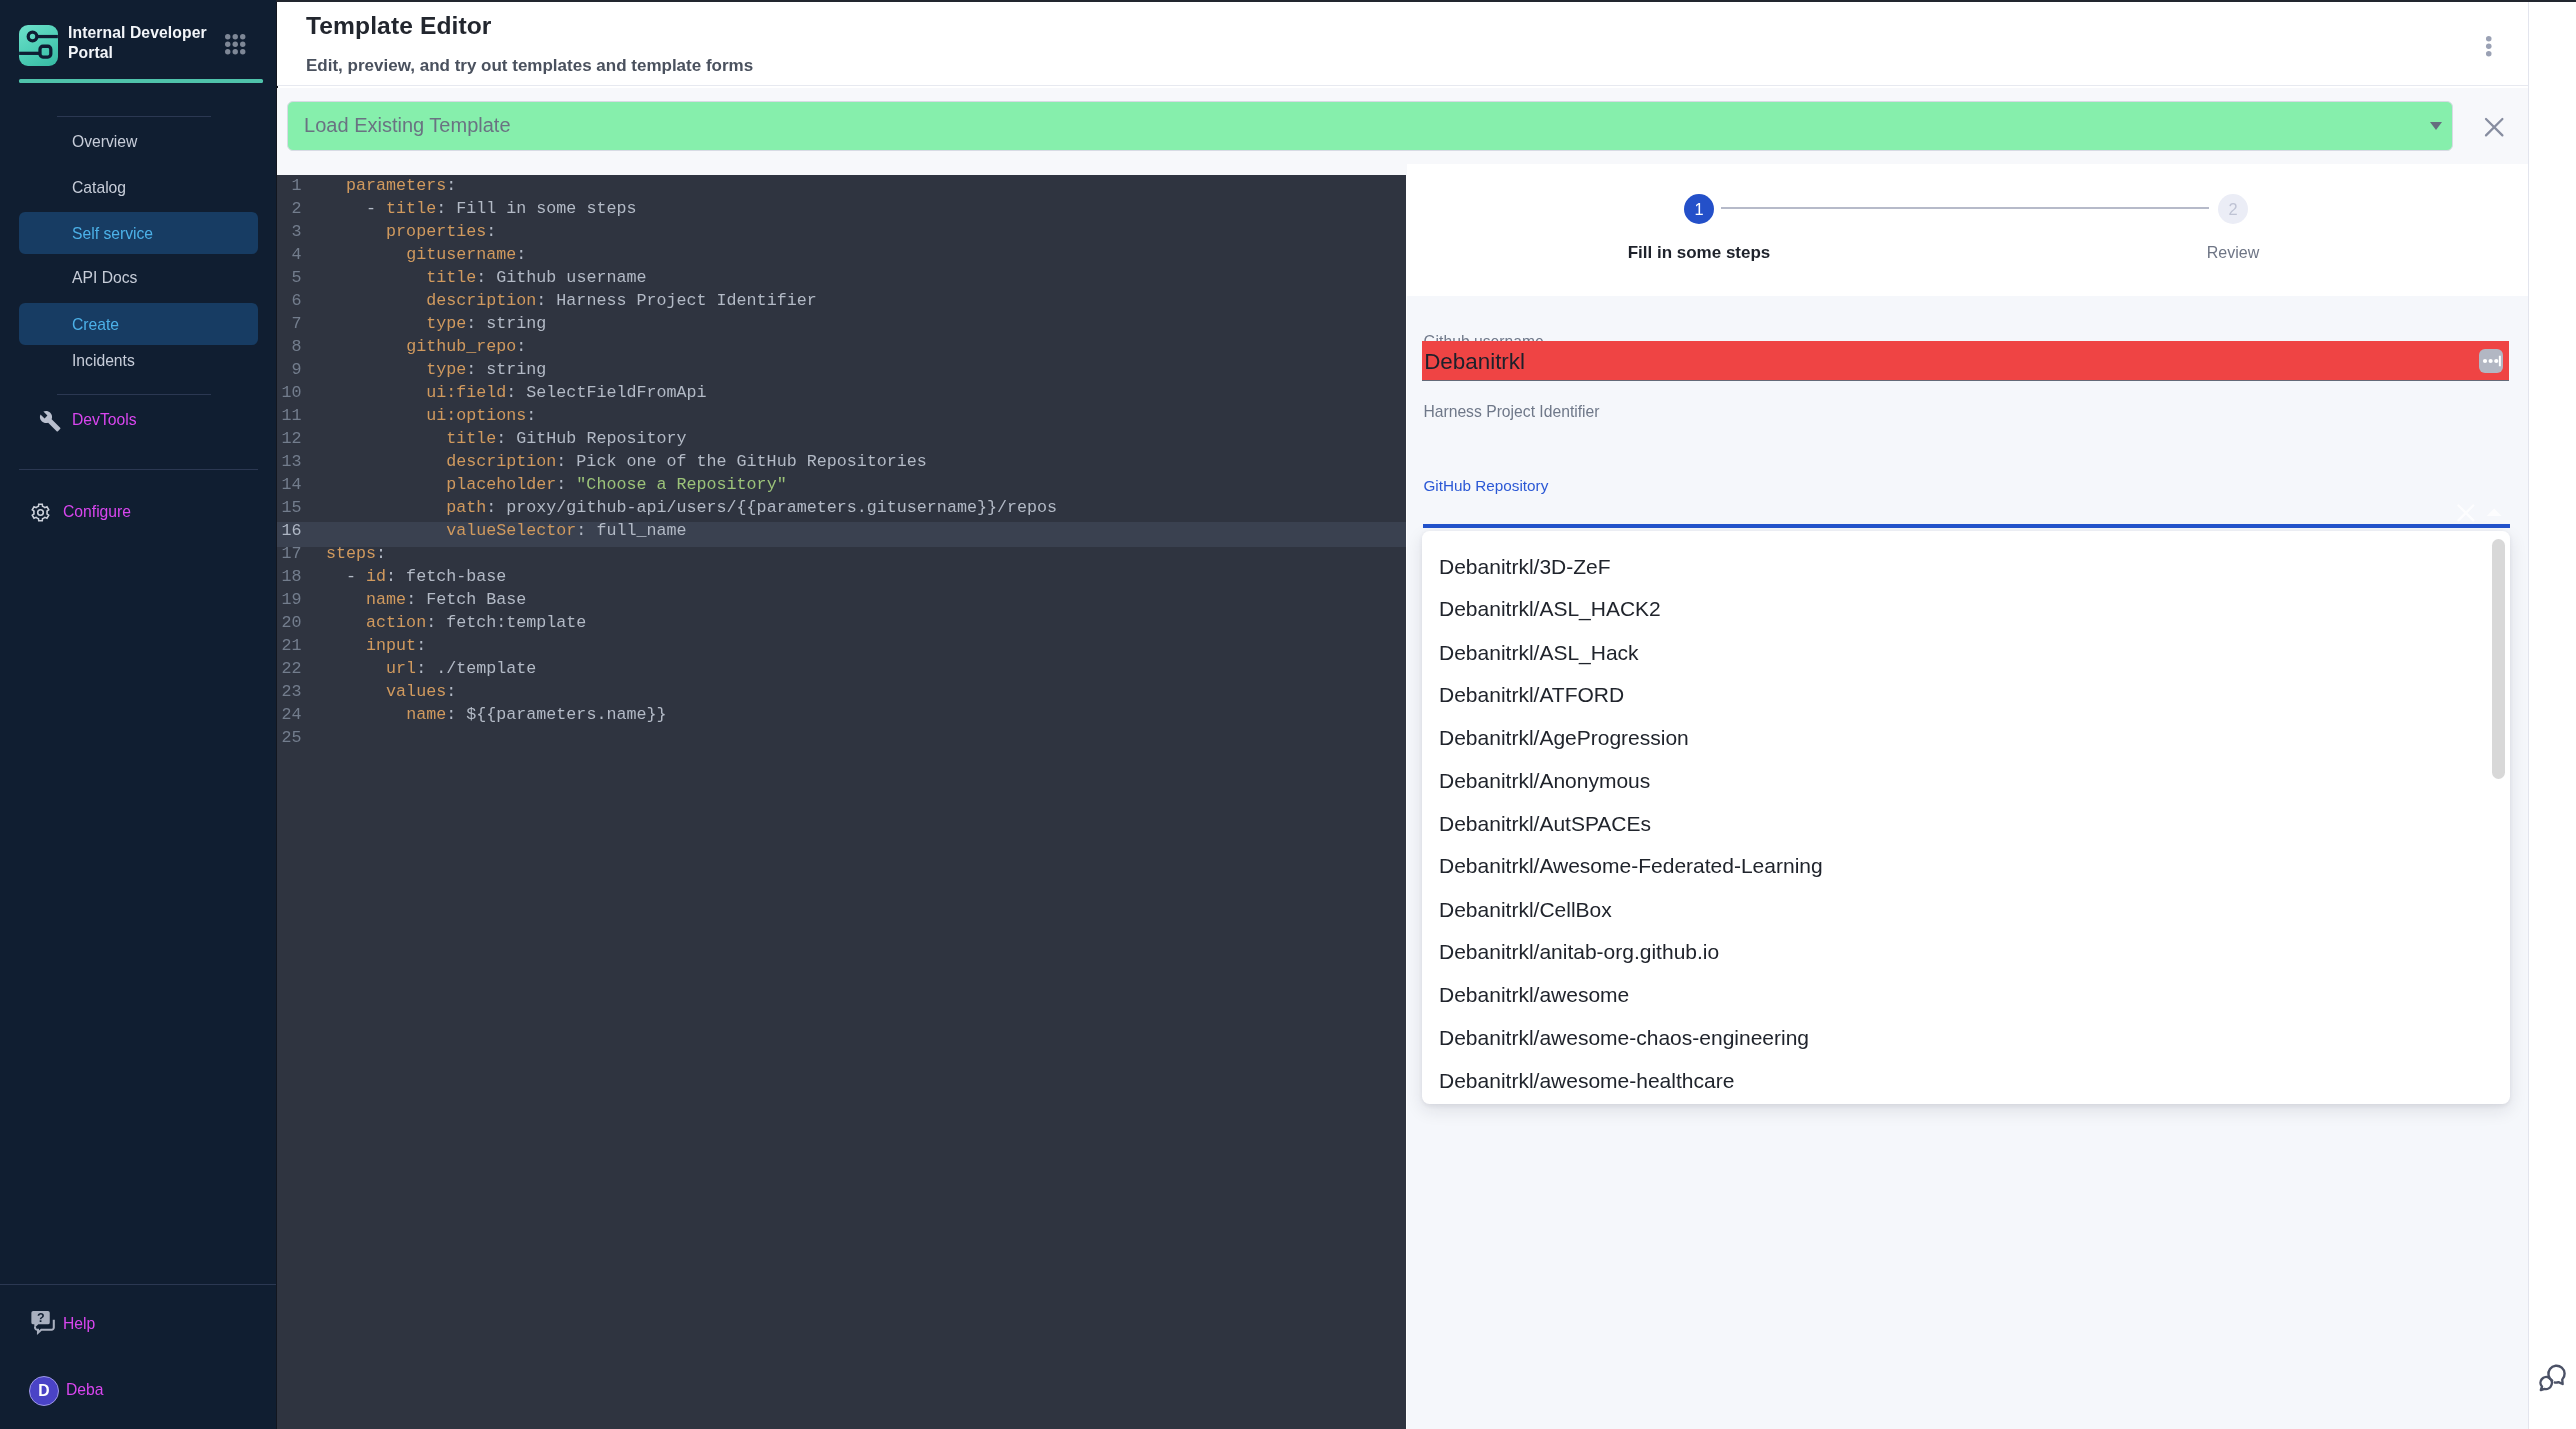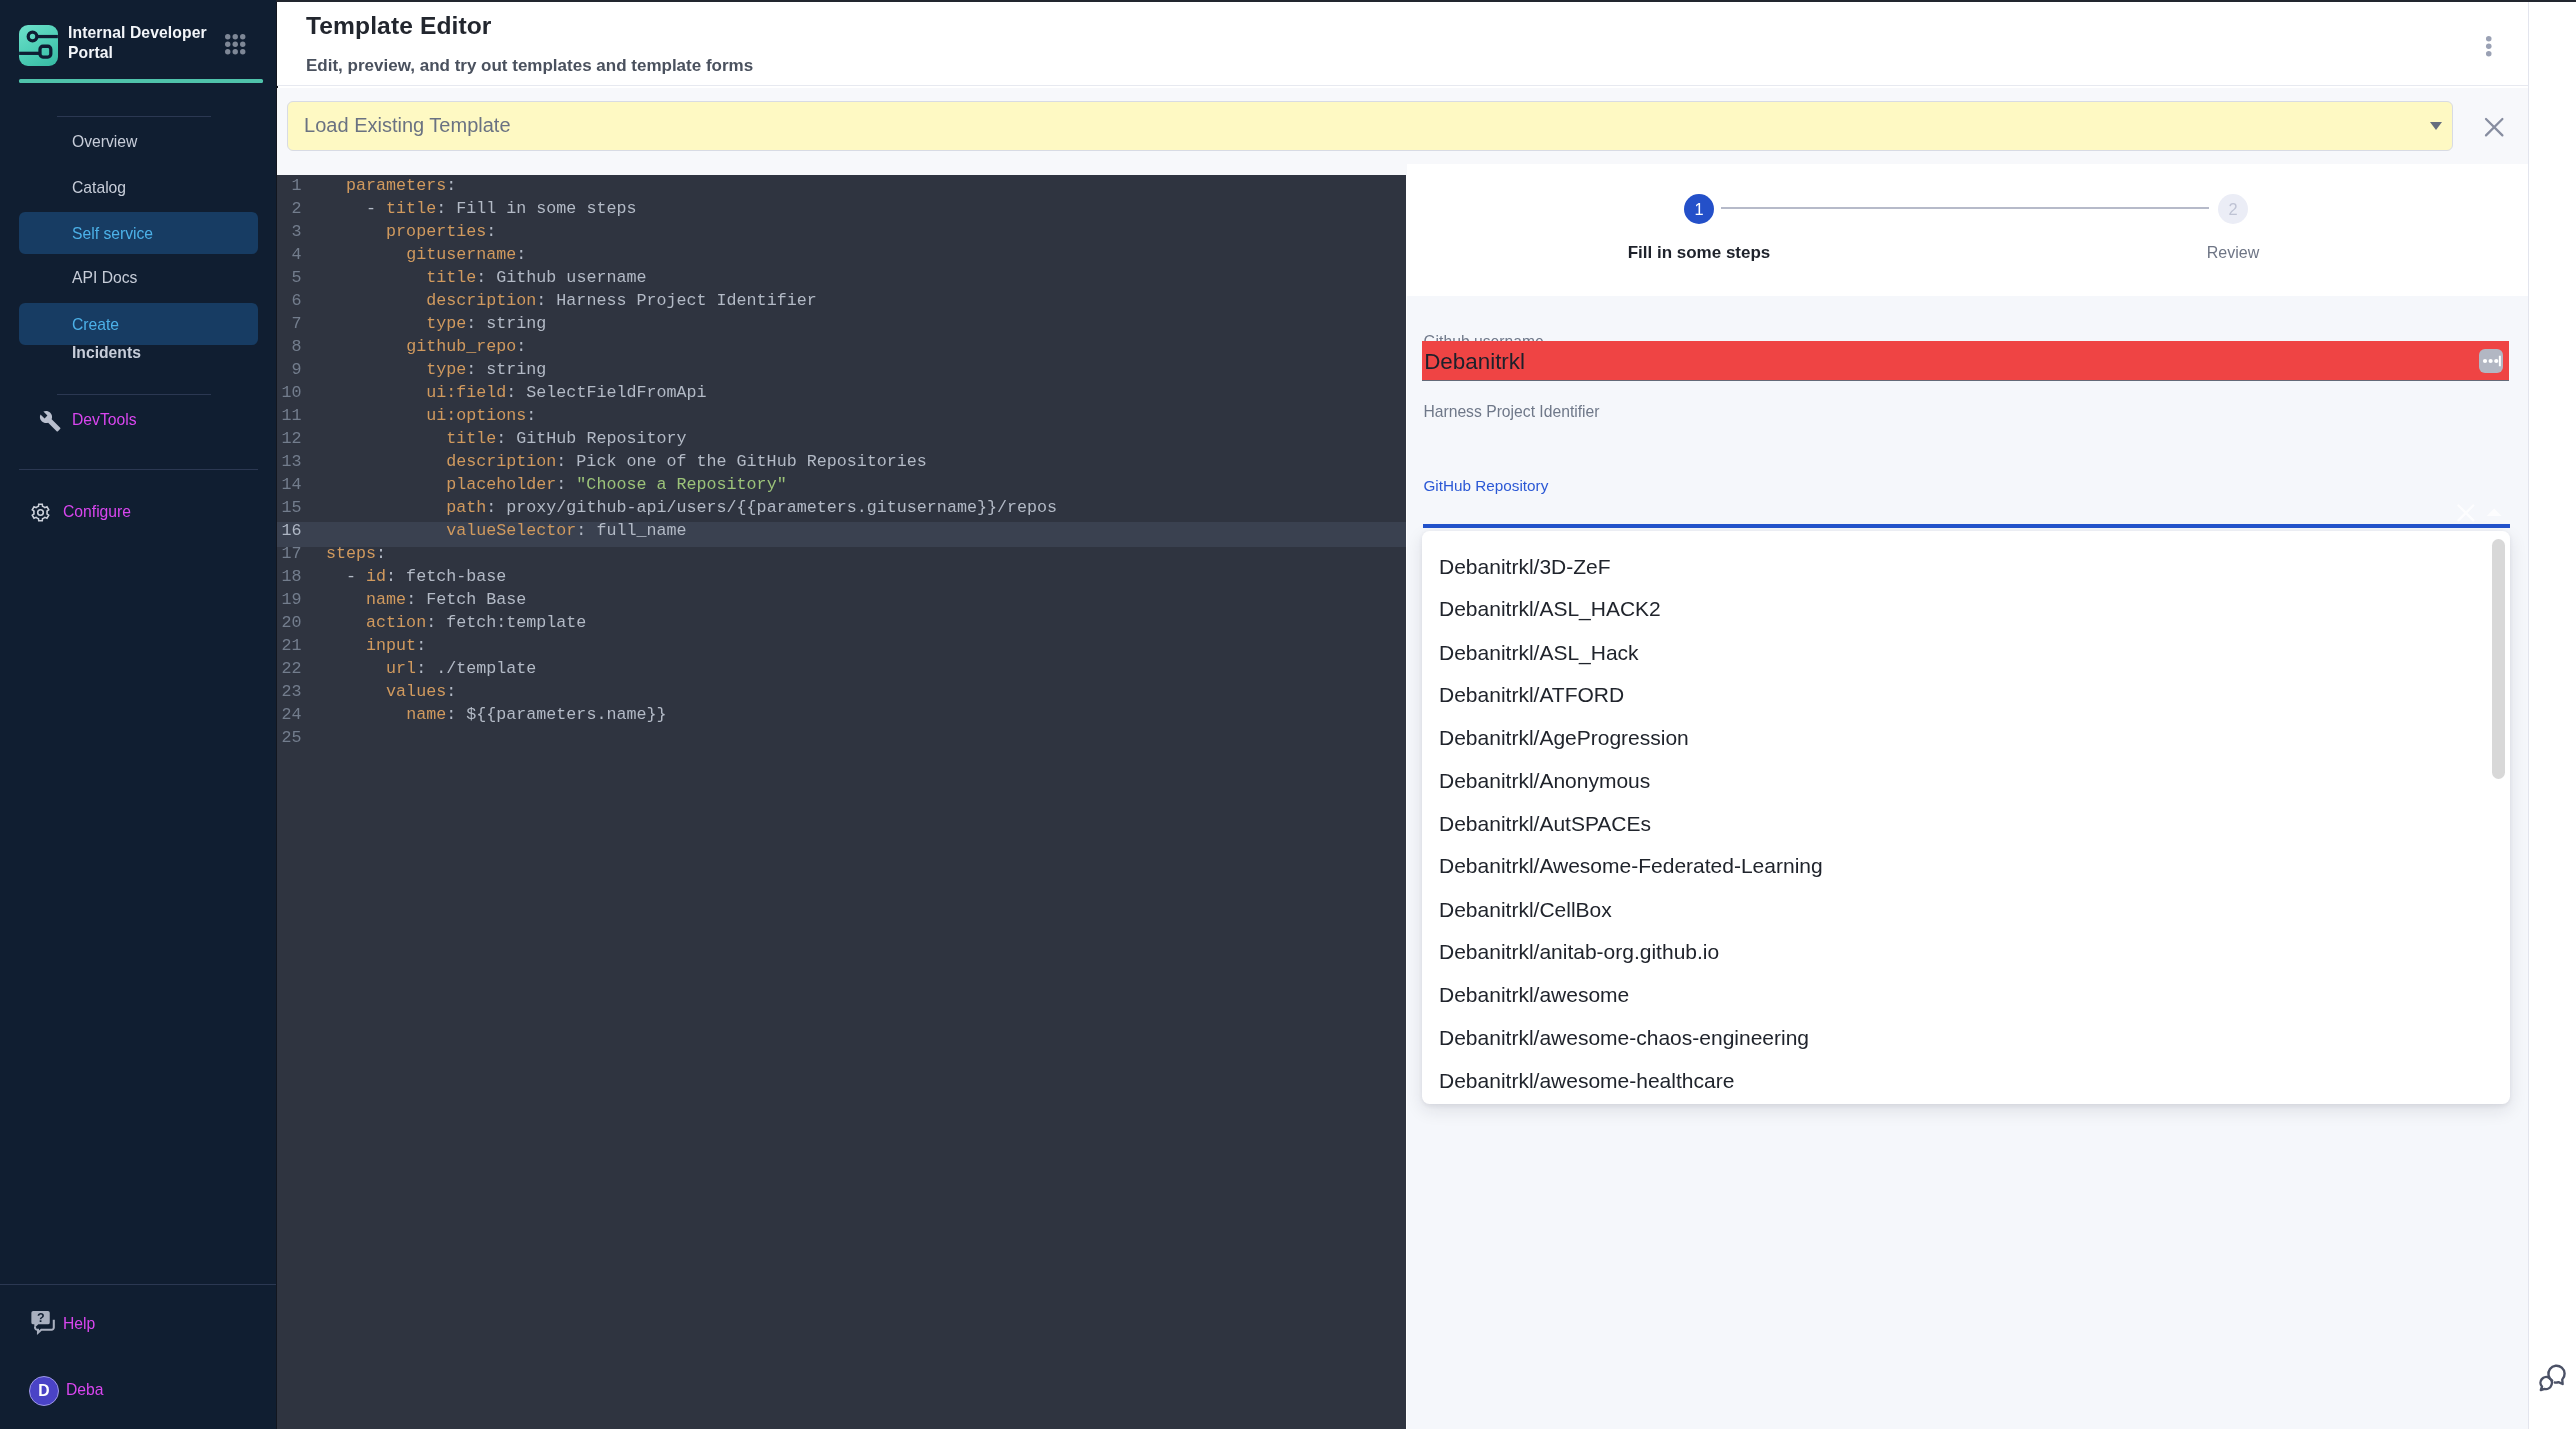--- a/index.html
+++ b/index.html
@@ -23,21 +23,21 @@
 
   
   #topstrip { position:absolute; left:276px; top:0; width:2300px; height:2.2px; background:#22262f; z-index:6; }
   #leftline { position:absolute; left:276px; top:0; width:1.5px; height:1430px; background:#12161f; }
   #header { position:absolute; left:277px; top:2.2px; width:2299px; height:84px; background:#ffffff; border-bottom:1.5px solid #e7e9f0; }
   #htitle { position:absolute; left:29px; top:9.7px; font-size:24.6px; font-weight:bold; color:#22262e; letter-spacing:0.1px; }
   #hsub { position:absolute; left:29px; top:54px; font-size:17px; font-weight:bold; color:#4a515e; }
   #hdots { position:absolute; left:2208px; top:33px; }
 
   #toolbar { position:absolute; left:277px; top:88px; width:2251px; height:87px; background:#f7f8fb; }
-  #selbox { position:absolute; left:10.4px; top:13.4px; width:2166px; height:50px; background:#fef9c3; border:1.5px solid #d8dbe4; border-radius:6px; }
+  #selbox { position:absolute; left:10.4px; top:13.4px; width:2166px; height:50px; background:#86efac; border:1.5px solid #d8dbe4; border-radius:6px; }
   #seltext { position:absolute; left:15.7px; top:11.2px; font-size:20px; color:#6a7282; }
   #selcaret { position:absolute; right:10.4px; top:19.4px; width:0; height:0; border-left:6.7px solid transparent; border-right:6.7px solid transparent; border-top:8.2px solid #656d7e; }
   #tbx { position:absolute; left:2206px; top:28px; }
 
   
   #editor { position:absolute; left:277px; top:175px; width:1129px; height:1254px; background:#2f3440; }
   #linehl { position:absolute; left:0; top:347px; width:1129px; height:24.6px; background:#3a4150; }
   #gutter { position:absolute; left:0px; top:-1.5px; width:24.6px; text-align:right;
             font-family:"Liberation Mono", monospace; font-size:16.7px; line-height:23px; color:#737d8d; white-space:pre; }
   #code { position:absolute; left:49px; top:-1.5px; font-family:"Liberation Mono", monospace; font-size:16.7px; line-height:23px; color:#b3bac6; white-space:pre; }
@@ -103,21 +103,21 @@
     </div>
     <div id="tealbar"></div>
     <div class="sdiv" style="left:57px; top:116px; width:154px;"></div>
     <div class="navitem" style="top:133px;">Overview</div>
     <div class="navitem" style="top:179px;">Catalog</div>
     <div class="navpill" style="top:212px;"></div>
     <div class="navblue" style="top:225px;">Self service</div>
     <div class="navitem" style="top:269px;">API Docs</div>
     <div class="navpill" style="top:303px;"></div>
     <div class="navblue" style="top:316px;">Create</div>
-    <div class="navitem" style="top:344px;font-weight:bold;">Incidents</div>
+    <div class="navitem" style="top:352px;">Incidents</div>
     <div class="sdiv" style="left:57px; top:394px; width:154px;"></div>
     <div id="wrench" class="abs" style="left:39px; top:410px;">
       <svg width="22.4" height="22.4" viewBox="0 0 24 24">
           <path fill="#b9bfce" d="M22.7 19l-9.1-9.1c.9-2.3.4-5-1.5-6.9-2-2-5-2.4-7.4-1.3L9 6 6 9 1.6 4.7C.4 7.1.9 10.1 2.9 12.1c1.9 1.9 4.6 2.4 6.9 1.5l9.1 9.1c.4.4 1 .4 1.4 0l2.3-2.3c.5-.4.5-1.1.1-1.4z"></path>
         </svg>
     </div>
     <div class="miditem" style="left:72px; top:411px;">DevTools</div>
     <div class="sdiv" style="left:18.6px; top:469px; width:239px;"></div>
     <div id="gear" class="abs" style="left:30px; top:502px;">
       <svg width="21" height="21" viewBox="0 0 24 24" fill="none" stroke="#ccd1db" stroke-width="1.8">

